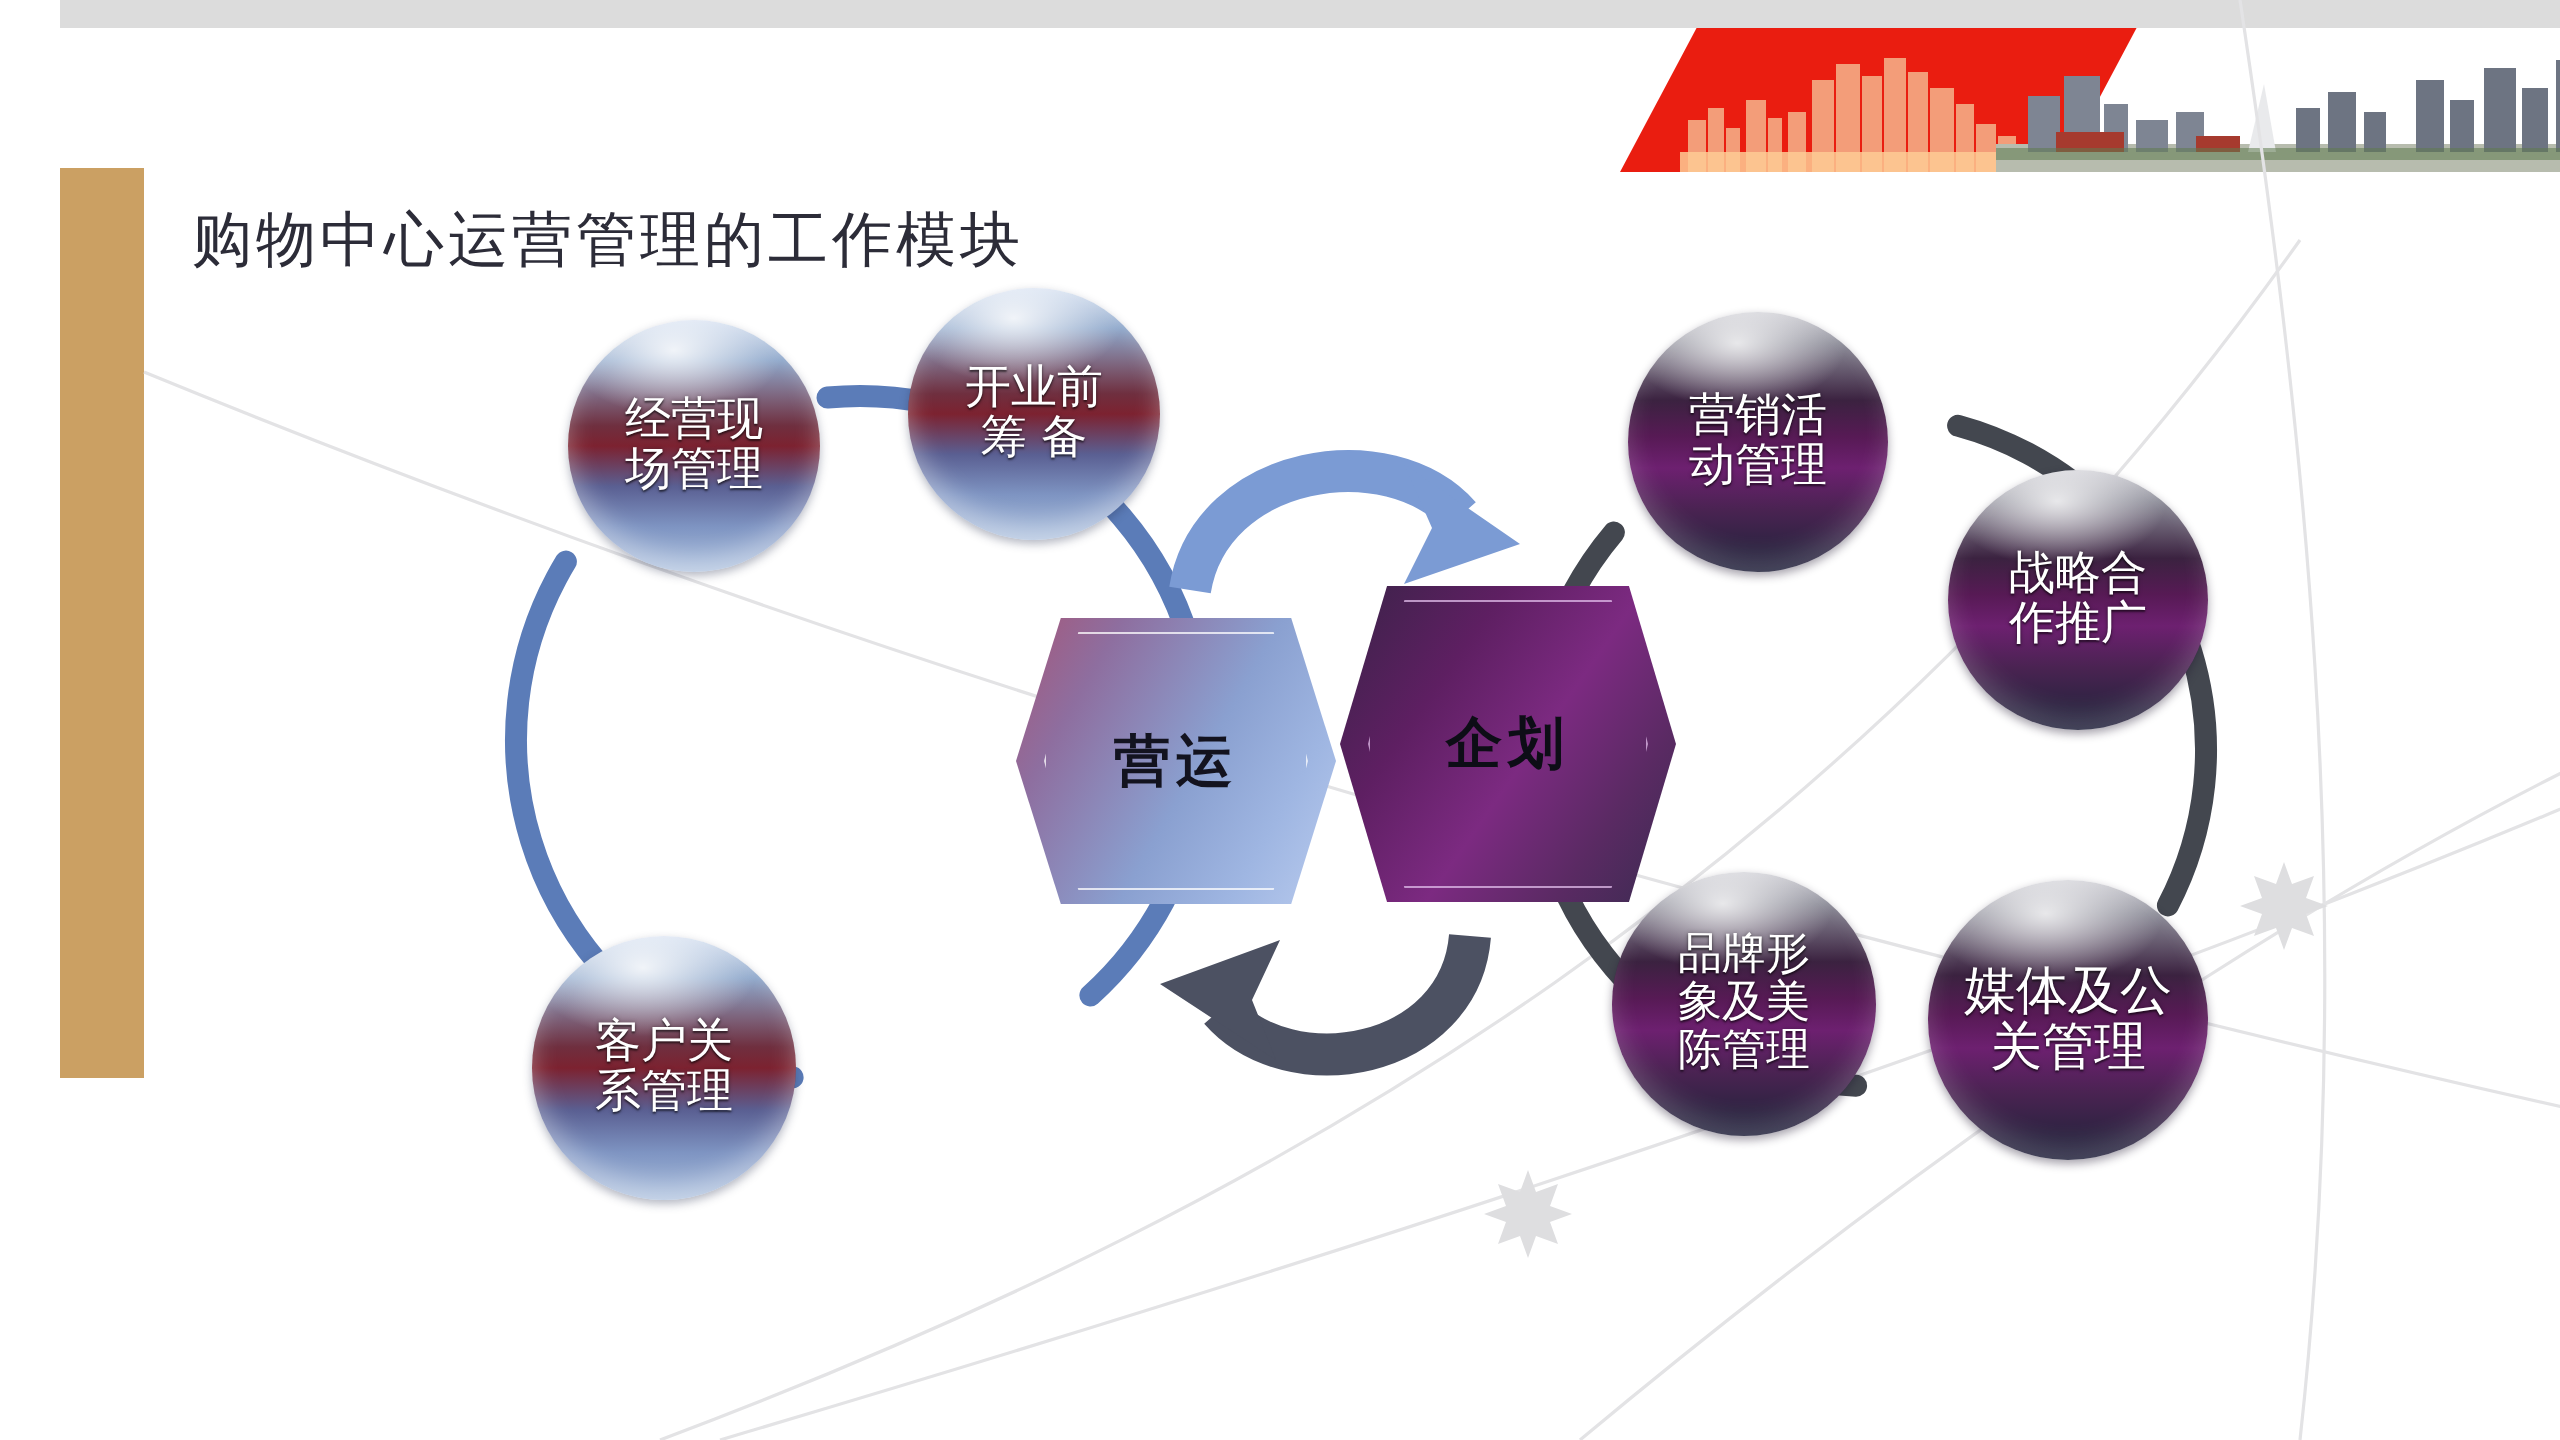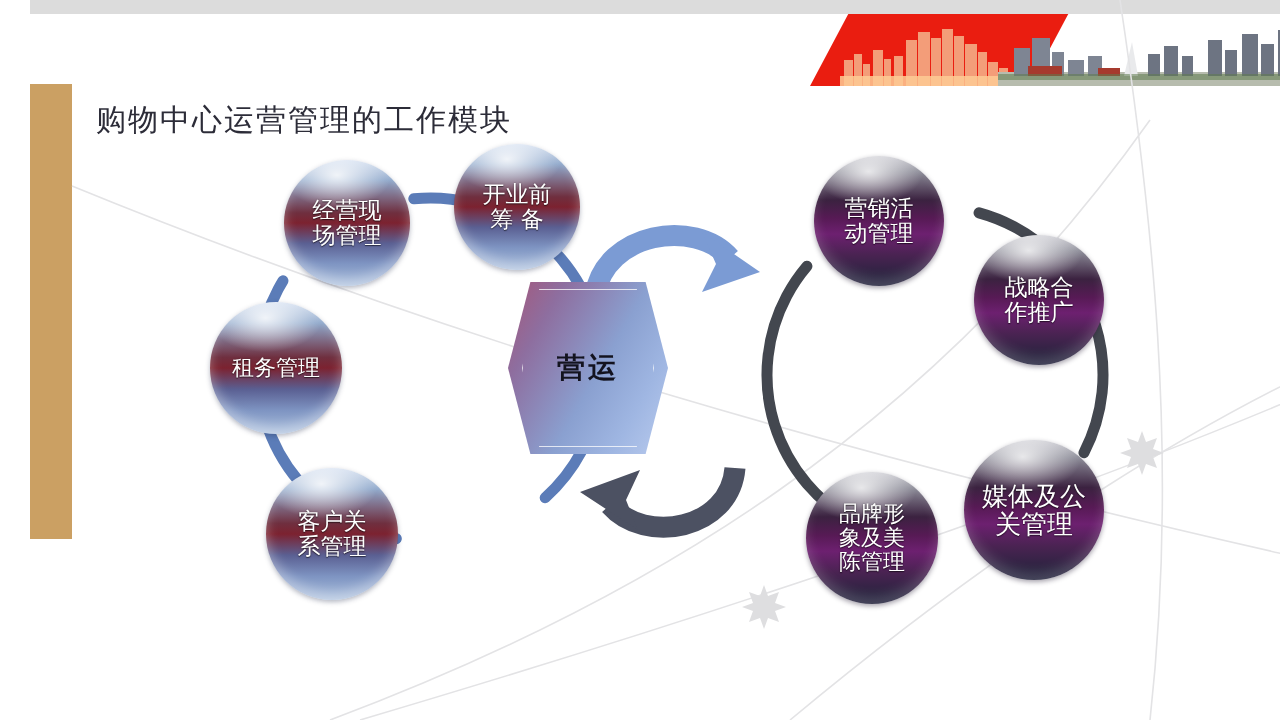--- a/index.html
+++ b/index.html
@@ -170,25 +170,20 @@
       </div>
     </div>
 
     <div class="node blue" style="left:424px;top:144px;width:126px;height:126px;font-size:23px;">
       <div>
         <span>开业前</span>
         <span>筹 备</span>
       </div>
     </div>
 
-    <div class="node blue" style="left:180px;top:302px;width:132px;height:132px;font-size:22px;">
-      <div>
-        <span>租务管理</span>
-      </div>
-    </div>
 
     <div class="node blue" style="left:236px;top:468px;width:132px;height:132px;font-size:23px;">
       <div>
         <span>客户关</span>
         <span>系管理</span>
       </div>
     </div>
 
 
     <div class="node purple" style="left:944px;top:235px;width:130px;height:130px;font-size:23px;">
@@ -205,28 +200,32 @@
       </div>
     </div>
 
     <div class="node purple" style="left:934px;top:440px;width:140px;height:140px;font-size:26px;">
       <div>
         <span>媒体及公</span>
         <span>关管理</span>
       </div>
     </div>
 
-    <div class="node purple" style="left:776px;top:472px;width:132px;height:132px;font-size:22px;">
+    <div class="node purple" style="left:776px;top:436px;width:132px;height:132px;font-size:22px;">
       <div>
         <span>品牌形</span>
         <span>象及美</span>
         <span>陈管理</span>
       </div>
     </div>
 
-    <div class="hex left" style="left:478px;top:282px;width:160px;height:172px;">
+    <div class="hex left" style="left:478px;top:309px;width:160px;height:143px;">
       <div class="inner"></div>
       <div class="label">营运</div>
     </div>
 
+    <div class="hex right" style="left:640px;top:293px;width:168px;height:158px;">
+      <div class="inner"></div>
+      <div class="label">企划</div>
+    </div>
 
   </div>
 </div>
 
 </body></html>

